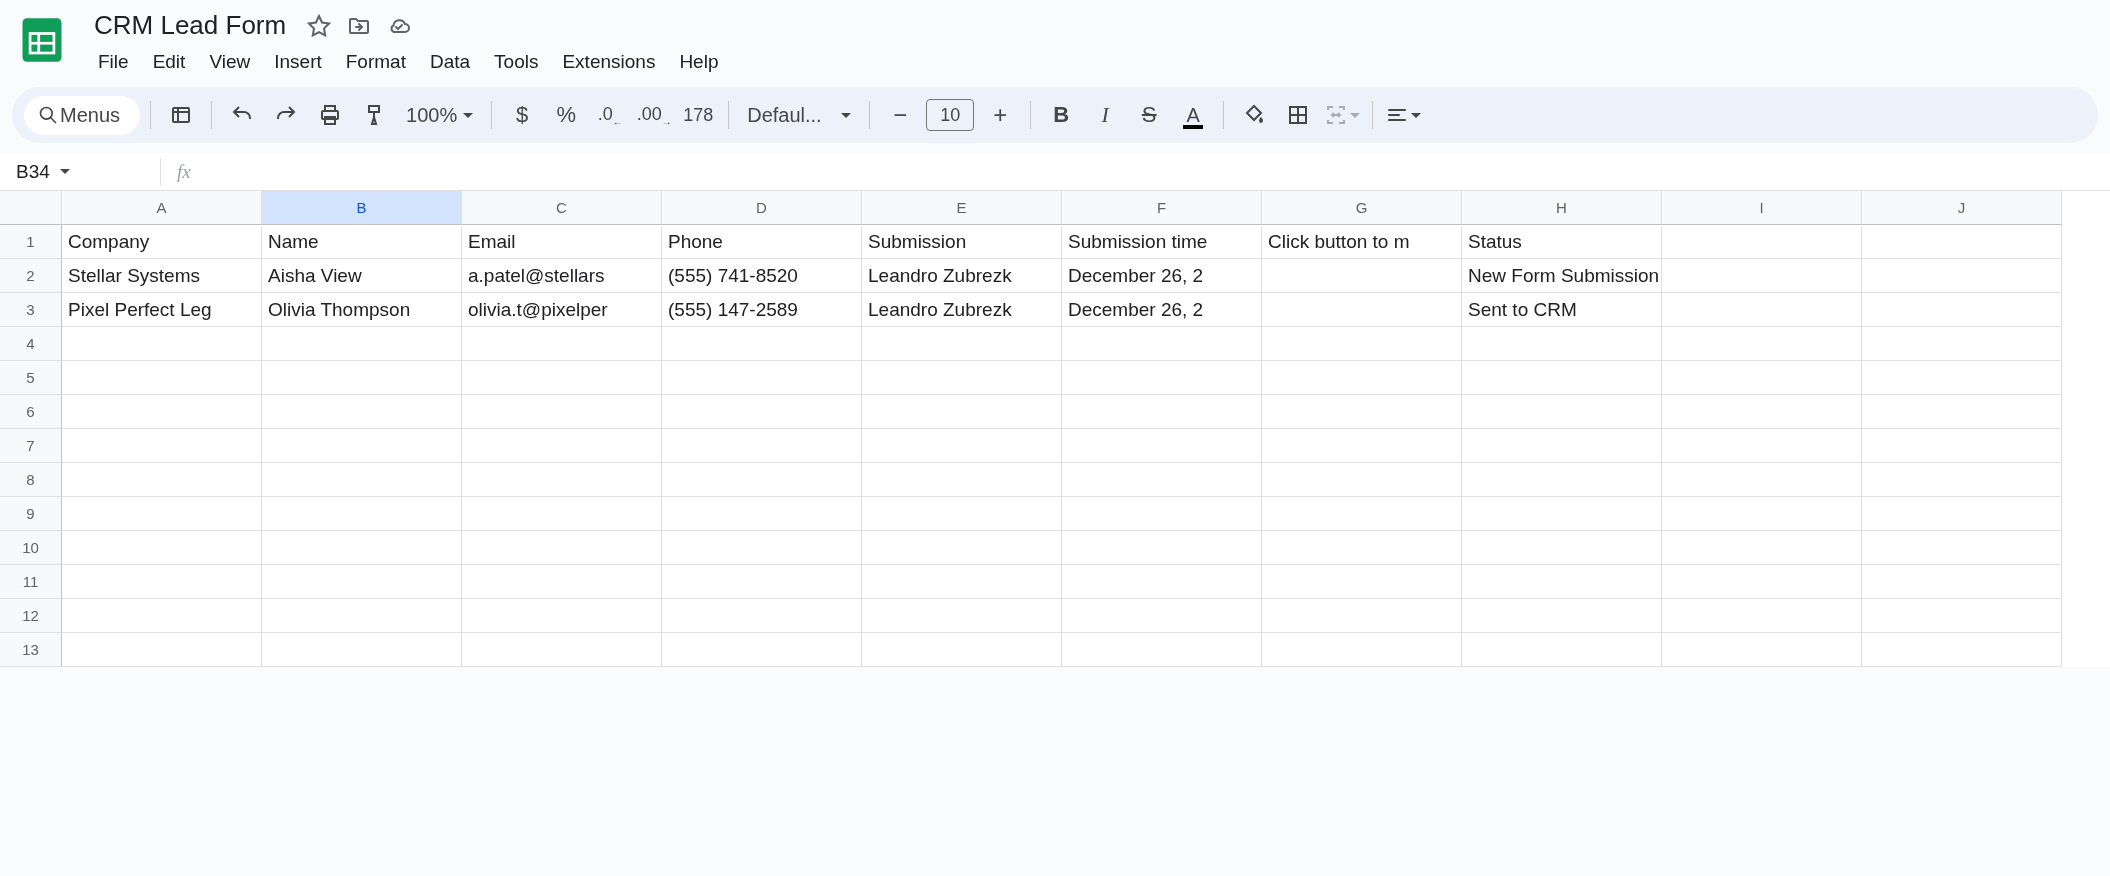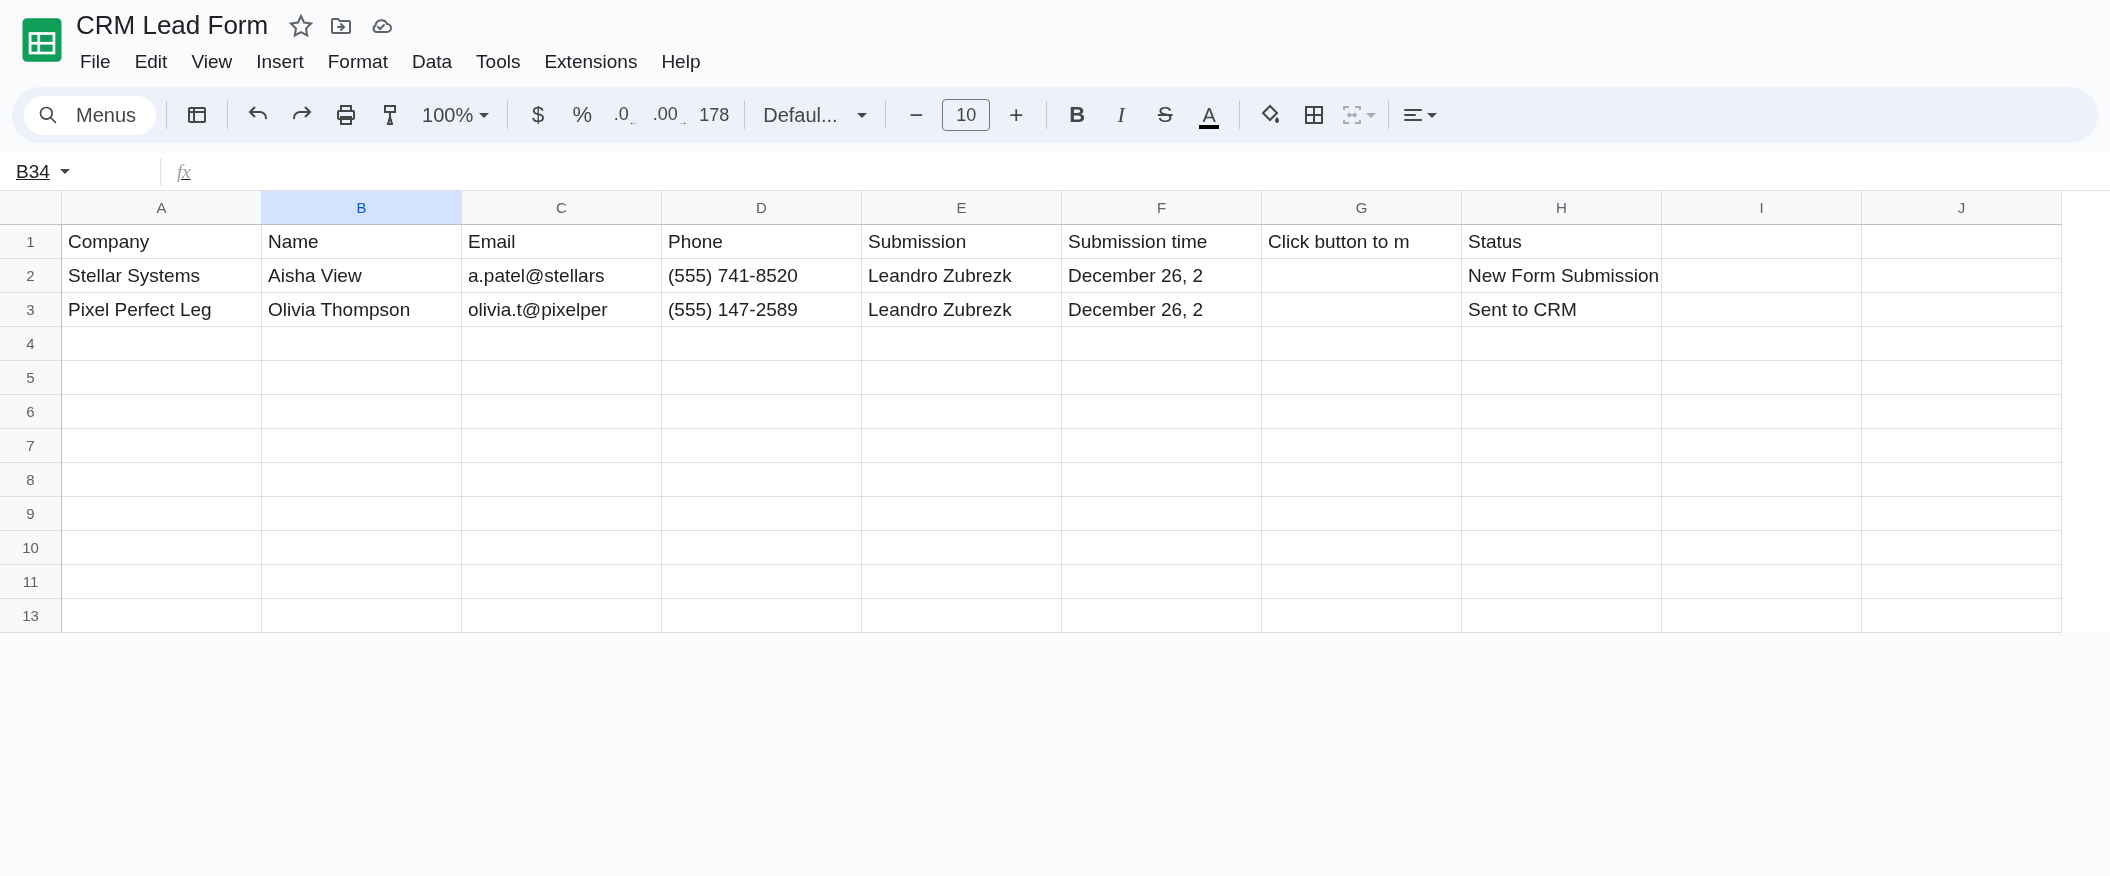--- a/index.html
+++ b/index.html
@@ -1,40 +1,40 @@
 <!DOCTYPE html>
 <html><head>
 <meta charset="utf-8">
 <style>
 * { margin: 0; padding: 0; box-sizing: border-box; }
 body { font-family: 'Google Sans', Arial, sans-serif; background: #f9fbfd; overflow: hidden; color: #202124; }
-.header { padding: 8px 8px 0 16px; display: flex; align-items: flex-start; gap: 2px; }
+.header { padding: 8px 8px 0 16px; display: flex; align-items: flex-start; gap: 20px; }
 .logo { width: 52px; height: 52px; margin-top: 6px; flex-shrink: 0; }
 .logo svg { width: 100%; height: 100%; }
 .header-content { flex: 1; }
 .title-row { display: flex; align-items: center; gap: 14px; }
 .doc-title { font-size: 26px; font-weight: 400; color: #202124; padding: 2px 6px; }
 .title-icon { width: 26px; height: 26px; display: flex; align-items: center; justify-content: center; color: #5f6368; cursor: pointer; }
 .title-icon svg { width: 24px; height: 24px; }
 .menu-row { display: flex; gap: 4px; margin-top: 4px; }
 .menu-item { font-size: 19px; color: #202124; padding: 4px 10px; border-radius: 4px; cursor: pointer; }
 .toolbar { margin: 10px 12px 0 12px; background: #edf2fa; border-radius: 40px; padding: 6px 12px; display: flex; align-items: center; gap: 4px; height: 56px; }
 .tb-btn { width: 40px; height: 40px; border-radius: 6px; display: flex; align-items: center; justify-content: center; cursor: pointer; color: #444746; }
 .tb-btn svg { width: 24px; height: 24px; }
 .tb-sep { width: 1px; height: 28px; background: #c7c7c7; margin: 0 6px; }
-.menus-btn { display: flex; align-items: center; gap: 18px; background: #fff; border-radius: 24px; padding: 8px 20px 8px 14px; cursor: pointer; font-size: 20px; color: #444746; }
+.menus-btn { display: flex; align-items: center; gap: 2px; background: #fff; border-radius: 24px; padding: 8px 20px 8px 14px; cursor: pointer; font-size: 20px; color: #444746; }
 .zoom-select { font-size: 20px; color: #444746; display: flex; align-items: center; gap: 6px; padding: 4px 8px; cursor: pointer; }
 .font-select { font-size: 20px; color: #444746; display: flex; align-items: center; gap: 18px; padding: 4px 8px; cursor: pointer; width: 120px; justify-content: space-between; }
 .font-select span { white-space: nowrap; overflow: hidden; text-overflow: ellipsis; }
 .fs-box { display: flex; align-items: center; gap: 6px; }
 .fs-input { width: 48px; height: 32px; border: 1px solid #747775; border-radius: 4px; text-align: center; font-size: 18px; background: transparent; color: #444746; }
 .dropdown-arrow { width: 0; height: 0; border-left: 5px solid transparent; border-right: 5px solid transparent; border-top: 5px solid #444746; }
 .text-color-btn { position: relative; }
 .text-color-underline { position: absolute; bottom: 6px; left: 10px; right: 10px; height: 4px; background: #000; }
-.formula-bar { display: flex; align-items: center; border-bottom: 1px solid #e0e0e0; background: #fff; margin-top: 10px; height: 38px; text-decoration: underline; }
+.formula-bar { display: flex; align-items: center; border-bottom: 1px solid #e0e0e0; background: #fff; margin-top: 10px; height: 38px; }
 .name-box { display: flex; align-items: center; gap: 10px; padding: 0 16px; width: 160px; font-size: 19px; color: #202124; }
 .fx-sep { width: 1px; height: 28px; background: #e0e0e0; }
 .fx-icon { font-style: italic; color: #9aa0a6; font-size: 19px; padding: 0 16px; font-family: serif; }
 .fx-input { flex: 1; border: none; outline: none; font-size: 19px; padding: 0 8px; background: transparent; }
 .sheet { display: flex; background: #fff; }
 .corner { width: 62px; height: 34px; background: #f8f9fa; border-right: 1px solid #e0e0e0; border-bottom: 1px solid #c0c0c0; flex-shrink: 0; }
 .col-headers { display: flex; flex: 1; }
 .col-h { height: 34px; background: #f8f9fa; border-right: 1px solid #e0e0e0; border-bottom: 1px solid #c0c0c0; display: flex; align-items: center; justify-content: center; font-size: 15px; color: #5f6368; flex-shrink: 0; }
 .col-h.selected { background: #d3e3fd; color: #0b57d0; }
 .rows { background: #fff; }
@@ -386,20 +386,33 @@
       <div class="cell cC"></div>
       <div class="cell cD"></div>
       <div class="cell cE"></div>
       <div class="cell cF"></div>
       <div class="cell cG"></div>
       <div class="cell cH"></div>
       <div class="cell cI"></div>
       <div class="cell cJ"></div>
     </div>
     <div class="row">
+      <div class="row-h">12</div>
+      <div class="cell cA"></div>
+      <div class="cell cB"></div>
+      <div class="cell cC"></div>
+      <div class="cell cD"></div>
+      <div class="cell cE"></div>
+      <div class="cell cF"></div>
+      <div class="cell cG"></div>
+      <div class="cell cH"></div>
+      <div class="cell cI"></div>
+      <div class="cell cJ"></div>
+    </div>
+    <div class="row">
       <div class="row-h">13</div>
       <div class="cell cA"></div>
       <div class="cell cB"></div>
       <div class="cell cC"></div>
       <div class="cell cD"></div>
       <div class="cell cE"></div>
       <div class="cell cF"></div>
       <div class="cell cG"></div>
       <div class="cell cH"></div>
       <div class="cell cI"></div>

